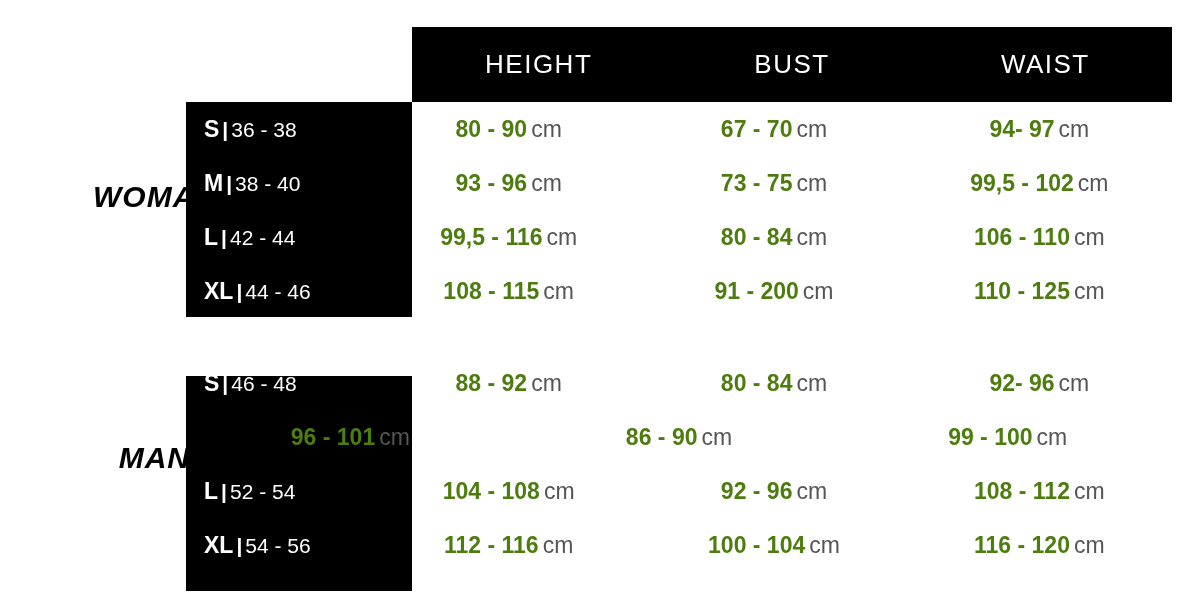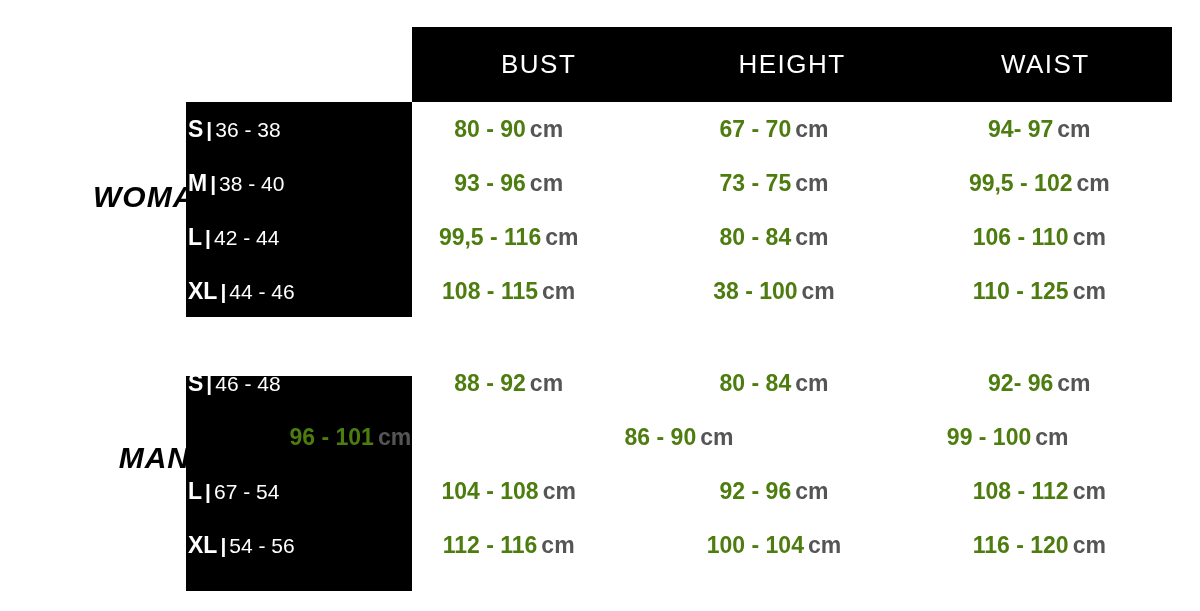--- a/index.html
+++ b/index.html
@@ -84,21 +84,21 @@
 
   .row {
     display: flex;
     align-items: center;
     height: 54px;
   }
 
   .cell-size {
     width: 190px;
     box-sizing: border-box;
-    padding-left: 2px;
+    padding-left: 18px;
     color: #ffffff;
     font-size: 21px;
     white-space: nowrap;
   }
   .cell-size .sz {
     font-weight: bold;
     font-size: 23px;
   }
   .cell-size .sep {
     font-weight: bold;
@@ -113,34 +113,34 @@
     text-align: center;
     font-size: 23px;
     color: #4a4a4a;
     white-space: nowrap;
   }
   .cell-val .v {
     font-weight: bold;
     color: #4d7c0f;
   }
   .cell-val .u {
-    font-weight: 700;
+    font-weight: 400;
     color: #555555;
     padding-left: 4px;
   }
 </style>
 </head>
 <body>
 
 <div class="sheet">
 
   <div class="header-band"></div>
   <div class="header-cells">
+    <div class="header-cell">HEIGHT</div>
     <div class="header-cell">BUST</div>
-    <div class="header-cell">HEIGHT</div>
     <div class="header-cell">WAIST</div>
   </div>
 
   <div class="group-label woman">WOMAN</div>
   <div class="size-block woman"></div>
   <div class="rows woman">
 
     <div class="row">
       <div class="cell-size">
         <span class="sz">S</span><span class="sep">|</span><span class="num">36 - 38</span>
@@ -187,21 +187,21 @@
     </div>
 
     <div class="row">
       <div class="cell-size">
         <span class="sz">XL</span><span class="sep">|</span><span class="num">44 - 46</span>
       </div>
       <div class="cell-val">
         <span class="v">108 - 115</span><span class="u">cm</span>
       </div>
       <div class="cell-val">
-        <span class="v">38 - 100</span><span class="u">cm</span>
+        <span class="v">91 - 200</span><span class="u">cm</span>
       </div>
       <div class="cell-val">
         <span class="v">110 - 125</span><span class="u">cm</span>
       </div>
     </div>
 
   </div>
 
   <div class="group-label man">MAN</div>
   <div class="size-block man"></div>
@@ -229,21 +229,21 @@
       <div class="cell-val">
         <span class="v">86 - 90</span><span class="u">cm</span>
       </div>
       <div class="cell-val">
         <span class="v">99 - 100</span><span class="u">cm</span>
       </div>
     </div>
 
     <div class="row">
       <div class="cell-size">
-        <span class="sz">L</span><span class="sep">|</span><span class="num">67 - 54</span>
+        <span class="sz">L</span><span class="sep">|</span><span class="num">52 - 54</span>
       </div>
       <div class="cell-val">
         <span class="v">104 - 108</span><span class="u">cm</span>
       </div>
       <div class="cell-val">
         <span class="v">92 - 96</span><span class="u">cm</span>
       </div>
       <div class="cell-val">
         <span class="v">108 - 112</span><span class="u">cm</span>
       </div>

